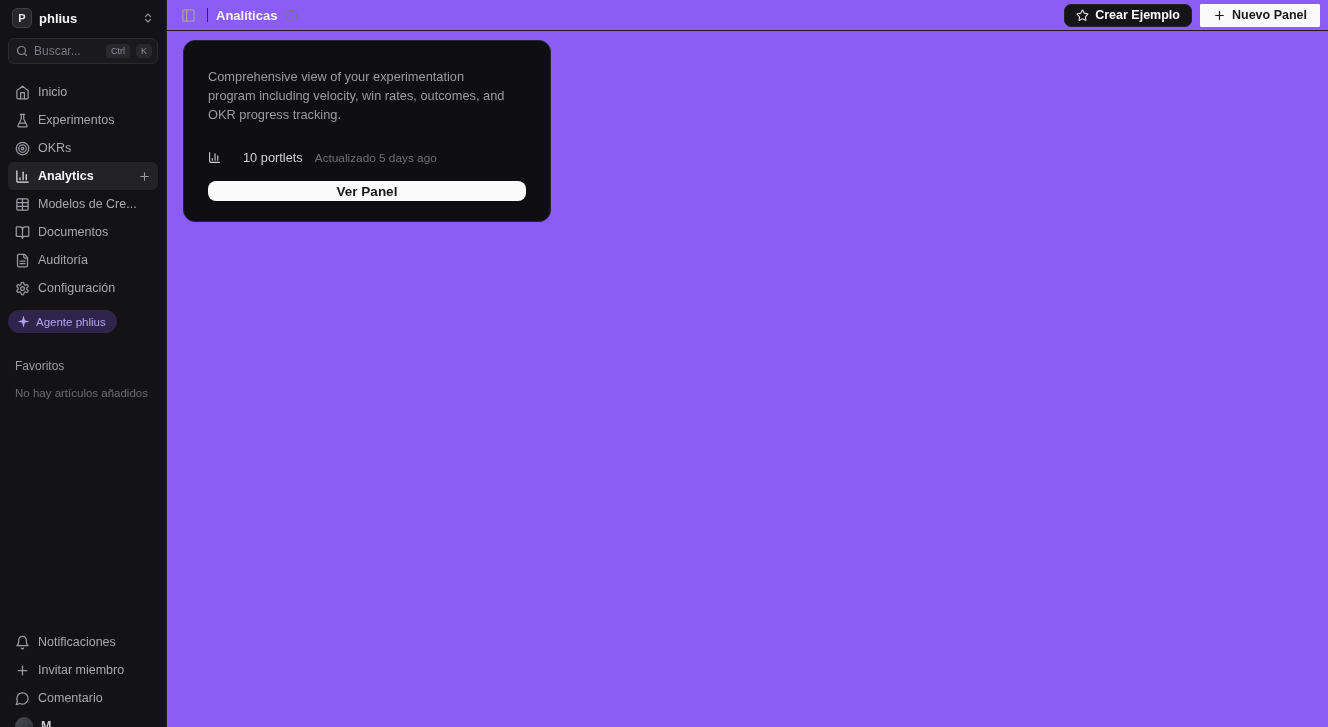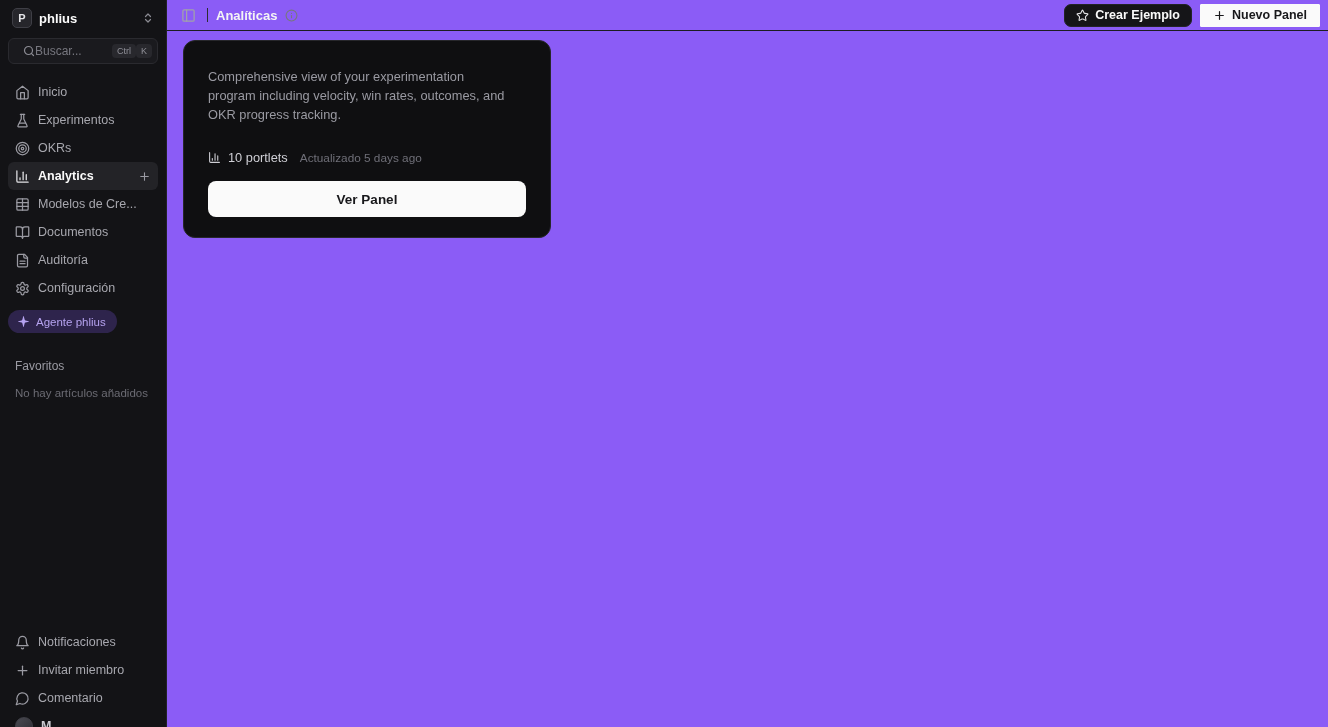--- a/index.html
+++ b/index.html
@@ -13,21 +13,21 @@
     padding:6px 8px 0 8px; overflow:hidden; }
   .ws-row { display:flex; align-items:center; gap:7px; height:24px; padding:0 4px;
     border-radius:6px; cursor:pointer; }
   .ws-logo { width:20px; height:20px; border-radius:5px; background:#26262b;
     border:1px solid #3f3f46; color:#e4e4e7; font-size:11px; font-weight:bold;
     display:flex; align-items:center; justify-content:center; }
   .ws-name { font-size:13px; font-weight:bold; color:#fafafa; flex:1; }
   .ws-chevron { color:#8b8b93; display:flex; }
 
   .search { margin-top:8px; height:26px; background:#1a1a1e; border:1px solid #2a2a2f;
-    border-radius:6px; display:flex; align-items:center; padding:0 5px 0 14px; }
+    border-radius:6px; display:flex; align-items:center; gap:6px; padding:0 5px 0 7px; }
   .search .mag { color:#8b8b93; display:flex; }
   .search .ph { flex:1; font-size:12px; color:#77777f; }
   .kbd { background:#28282d; border-radius:4px; color:#8f8f97; font-size:9px;
     padding:2px 5px; line-height:10px; }
 
   .nav { margin-top:14px; display:flex; flex-direction:column; }
   .nav-item { display:flex; align-items:center; gap:8px; height:28px; padding:0 7px;
     border-radius:6px; color:#a7a7ae; font-size:12.5px; cursor:pointer; }
   .nav-item .nicon { display:flex; color:#9b9ba3; width:15px; }
   .nav-item.selected { background:#232327; color:#fafafa; font-weight:bold; }
@@ -72,25 +72,25 @@
   .content { padding:9px 16px; }
   .card { width:368px; background:#0f0f11; border:1px solid #27272b; border-radius:12px;
     padding:18px 24px 20px 24px; }
   .card-head { display:flex; align-items:flex-start; }
   .card-title { font-size:16px; font-weight:bold; color:#f4f4f5; flex:1; }
   .card-menu { color:#d4d4d8; font-size:15px; letter-spacing:1px; line-height:10px;
     cursor:pointer; padding:2px 2px; }
   .card-desc { margin-top:8px; font-size:12.8px; line-height:19px; color:#9a9aa2;
     max-width:300px; }
   .card-meta { margin-top:26px; display:flex; align-items:center; gap:12px; }
-  .meta-portlets { display:flex; align-items:center; gap:7px; color:#cfcfd5;
+  .meta-portlets { display:flex; align-items:center; gap:22px; color:#cfcfd5;
     font-size:12.8px; }
   .meta-portlets .micon { display:flex; color:#cfcfd5; }
   .meta-updated { color:#6f6f78; font-size:11.8px; }
-  .card-btn { margin-top:16px; width:100%; height:36px; background:#fafafa;
+  .card-btn { margin-top:16px; width:100%; height:20px; background:#fafafa;
     border:none; border-radius:8px; color:#18181b; font-size:13.5px; font-weight:bold;
     font-family:"Liberation Sans",sans-serif; cursor:pointer; }
 
   svg { display:block; }
 </style>
 </head>
 <body>
 
 <div class="app">
 

